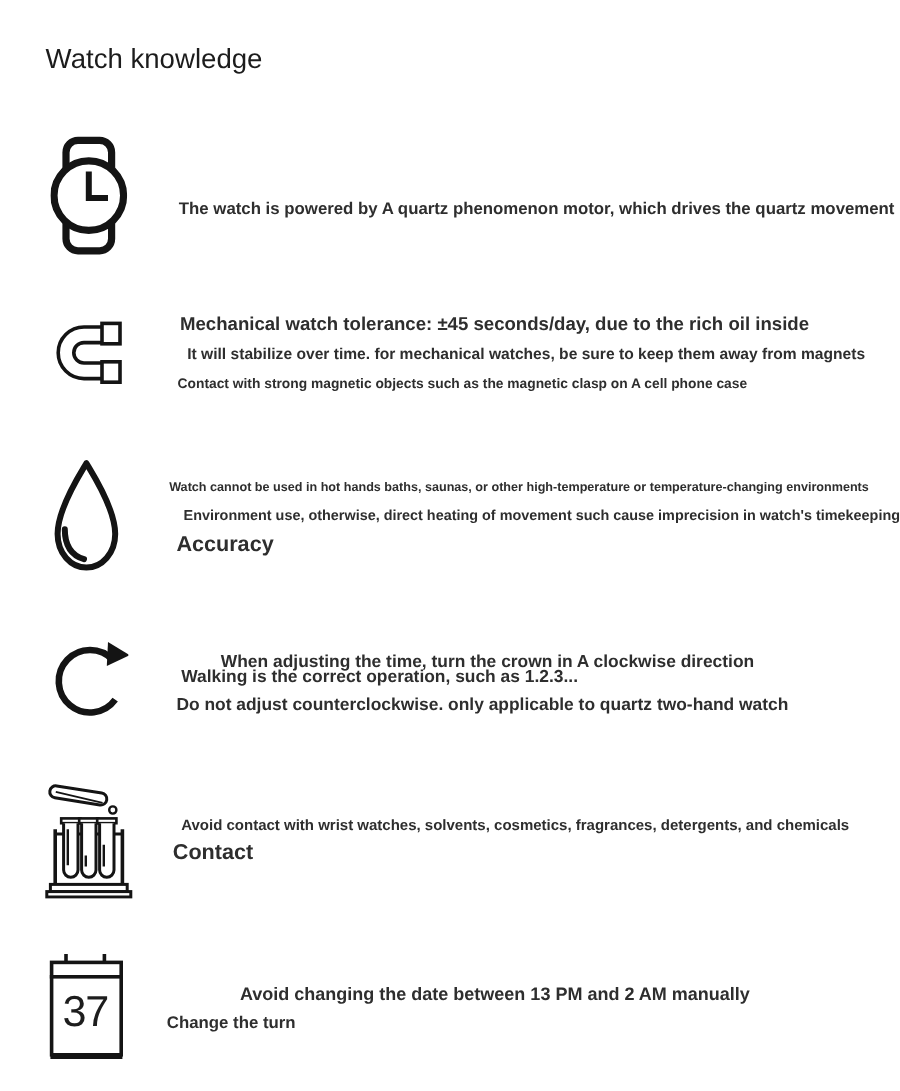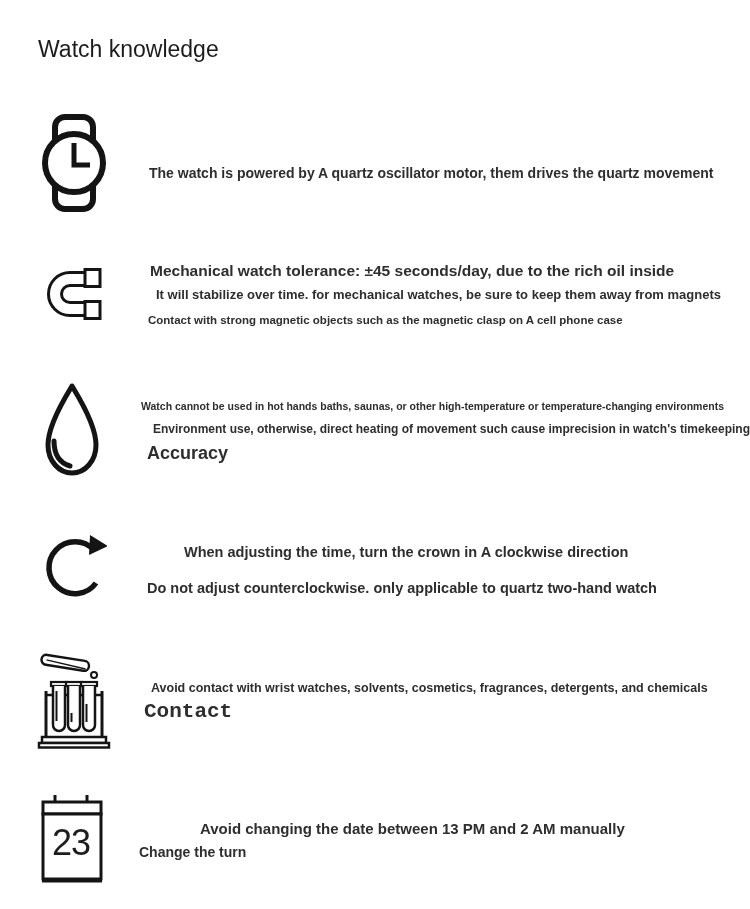--- a/index.html
+++ b/index.html
@@ -37,21 +37,21 @@
 
   <h1 class="title">Watch knowledge</h1>
 
   <div class="icon" style="left:42px;top:113px;width:64px;height:100px;">
     <svg viewBox="0 0 64 100" xmlns="http://www.w3.org/2000/svg">
       <rect x="13" y="4" width="38" height="92" rx="10" fill="none" stroke="#141414" stroke-width="6"></rect>
       <circle cx="32" cy="50" r="29" fill="#fff" stroke="#141414" stroke-width="6"></circle>
       <path d="M32 30 V52 H48" fill="none" stroke="#141414" stroke-width="5"></path>
     </svg>
   </div>
-  <div class="t" style="left:149px;top:165px;font-size:14px;">The watch is powered by A quartz oscillator motor, them drives the quartz movement</div>
+  <div class="t" style="left:149px;top:165px;font-size:14px;">The watch is powered by A quartz phenomenon motor, which drives the quartz movement</div>
 
   <div class="icon" style="left:42px;top:266px;width:64px;height:56px;">
     <svg viewBox="0 0 64 56" xmlns="http://www.w3.org/2000/svg">
       <path d="M50 13 H28 A15 15 0 0 0 28 43 H50" fill="none" stroke="#141414" stroke-width="16"></path>
       <path d="M50 13 H28 A15 15 0 0 0 28 43 H50" fill="none" stroke="#fff" stroke-width="10"></path>
       <rect x="43" y="3.5" width="15" height="17" fill="#fff" stroke="#141414" stroke-width="3"></rect>
       <rect x="43" y="35.5" width="15" height="17" fill="#fff" stroke="#141414" stroke-width="3"></rect>
     </svg>
   </div>
   <div class="t" style="left:150px;top:262px;font-size:15.5px;">Mechanical watch tolerance: ±45 seconds/day, due to the rich oil inside</div>
@@ -68,20 +68,21 @@
   <div class="t" style="left:153px;top:423px;font-size:12px;">Environment use, otherwise, direct heating of movement such cause imprecision in watch's timekeeping</div>
   <div class="t" style="left:147px;top:443px;font-size:18px;">Accuracy</div>
 
   <div class="icon" style="left:45px;top:526px;width:62px;height:78px;">
     <svg viewBox="0 0 62 78" xmlns="http://www.w3.org/2000/svg">
       <path d="M51 57 A26 26 0 1 1 49 24" fill="none" stroke="#141414" stroke-width="5.5"></path>
       <polygon points="45,9 63,20 44,29" fill="#141414"></polygon>
     </svg>
   </div>
   <div class="t" style="left:184px;top:532px;font-size:14.5px;margin-top:12px;">When adjusting the time, turn the crown in A clockwise direction</div>
+  <div class="t" style="left:151px;top:556px;font-size:14.5px;">Walking is the correct operation, such as 1.2.3...</div>
   <div class="t" style="left:147px;top:580px;font-size:14.5px;">Do not adjust counterclockwise. only applicable to quartz two-hand watch</div>
 
   <div class="icon" style="left:37px;top:649px;width:74px;height:100px;">
     <svg viewBox="0 0 74 100" xmlns="http://www.w3.org/2000/svg">
       <g transform="rotate(9 10 14)">
         <rect x="4" y="6" width="48" height="10" rx="5" fill="#fff" stroke="#141414" stroke-width="2.5"></rect>
         <line x1="9" y1="11" x2="49" y2="14" stroke="#141414" stroke-width="1.5"></line>
       </g>
       <circle cx="57" cy="26" r="3" fill="#fff" stroke="#141414" stroke-width="2"></circle>
       <line x1="9" y1="42" x2="9" y2="90" stroke="#141414" stroke-width="3"></line>
@@ -94,28 +95,28 @@
       <path d="M31 37 V76 A6 6 0 0 0 43 76 V37" fill="#fff" stroke="#141414" stroke-width="2.5"></path>
       <line x1="34.5" y1="64" x2="34.5" y2="73" stroke="#141414" stroke-width="2"></line>
       <rect x="44" y="33" width="16" height="4" fill="#fff" stroke="#141414" stroke-width="2.2"></rect>
       <path d="M46 37 V76 A6 6 0 0 0 58 76 V37" fill="#fff" stroke="#141414" stroke-width="2.5"></path>
       <line x1="49.5" y1="55" x2="49.5" y2="73" stroke="#141414" stroke-width="2"></line>
       <rect x="5" y="88" width="64" height="6" fill="#fff" stroke="#141414" stroke-width="2.5"></rect>
       <rect x="2" y="94" width="70" height="4.5" fill="#fff" stroke="#141414" stroke-width="2.5"></rect>
     </svg>
   </div>
   <div class="t" style="left:151px;top:681px;font-size:12.5px;">Avoid contact with wrist watches, solvents, cosmetics, fragrances, detergents, and chemicals</div>
-  <div class="t" style="left:144px;top:700px;font-size:21px;font-family:Liberation Mono, monospace;">Contact</div>
+  <div class="t" style="left:144px;top:700px;font-size:18px;">Contact</div>
 
   <div class="icon" style="left:40px;top:795px;width:64px;height:90px;">
     <svg viewBox="0 0 64 90" xmlns="http://www.w3.org/2000/svg">
       <line x1="15" y1="0" x2="15" y2="13" stroke="#141414" stroke-width="3"></line>
       <line x1="47" y1="0" x2="47" y2="13" stroke="#141414" stroke-width="3"></line>
       <rect x="3" y="7" width="58" height="12" fill="#fff" stroke="#141414" stroke-width="3"></rect>
       <rect x="3" y="19" width="58" height="65" fill="#fff" stroke="#141414" stroke-width="3"></rect>
       <line x1="2" y1="85.5" x2="62" y2="85.5" stroke="#141414" stroke-width="4"></line>
     </svg>
-    <span class="cal-number" style="left:12px;top:30px;">23</span>
+    <span class="cal-number" style="left:12px;top:30px;">37</span>
   </div>
   <div class="t" style="left:200px;top:820px;font-size:15px;">Avoid changing the date between 13 PM and 2 AM manually</div>
   <div class="t" style="left:139px;top:844px;font-size:14px;">Change the turn</div>
 
 </div>
 
 </body></html>

